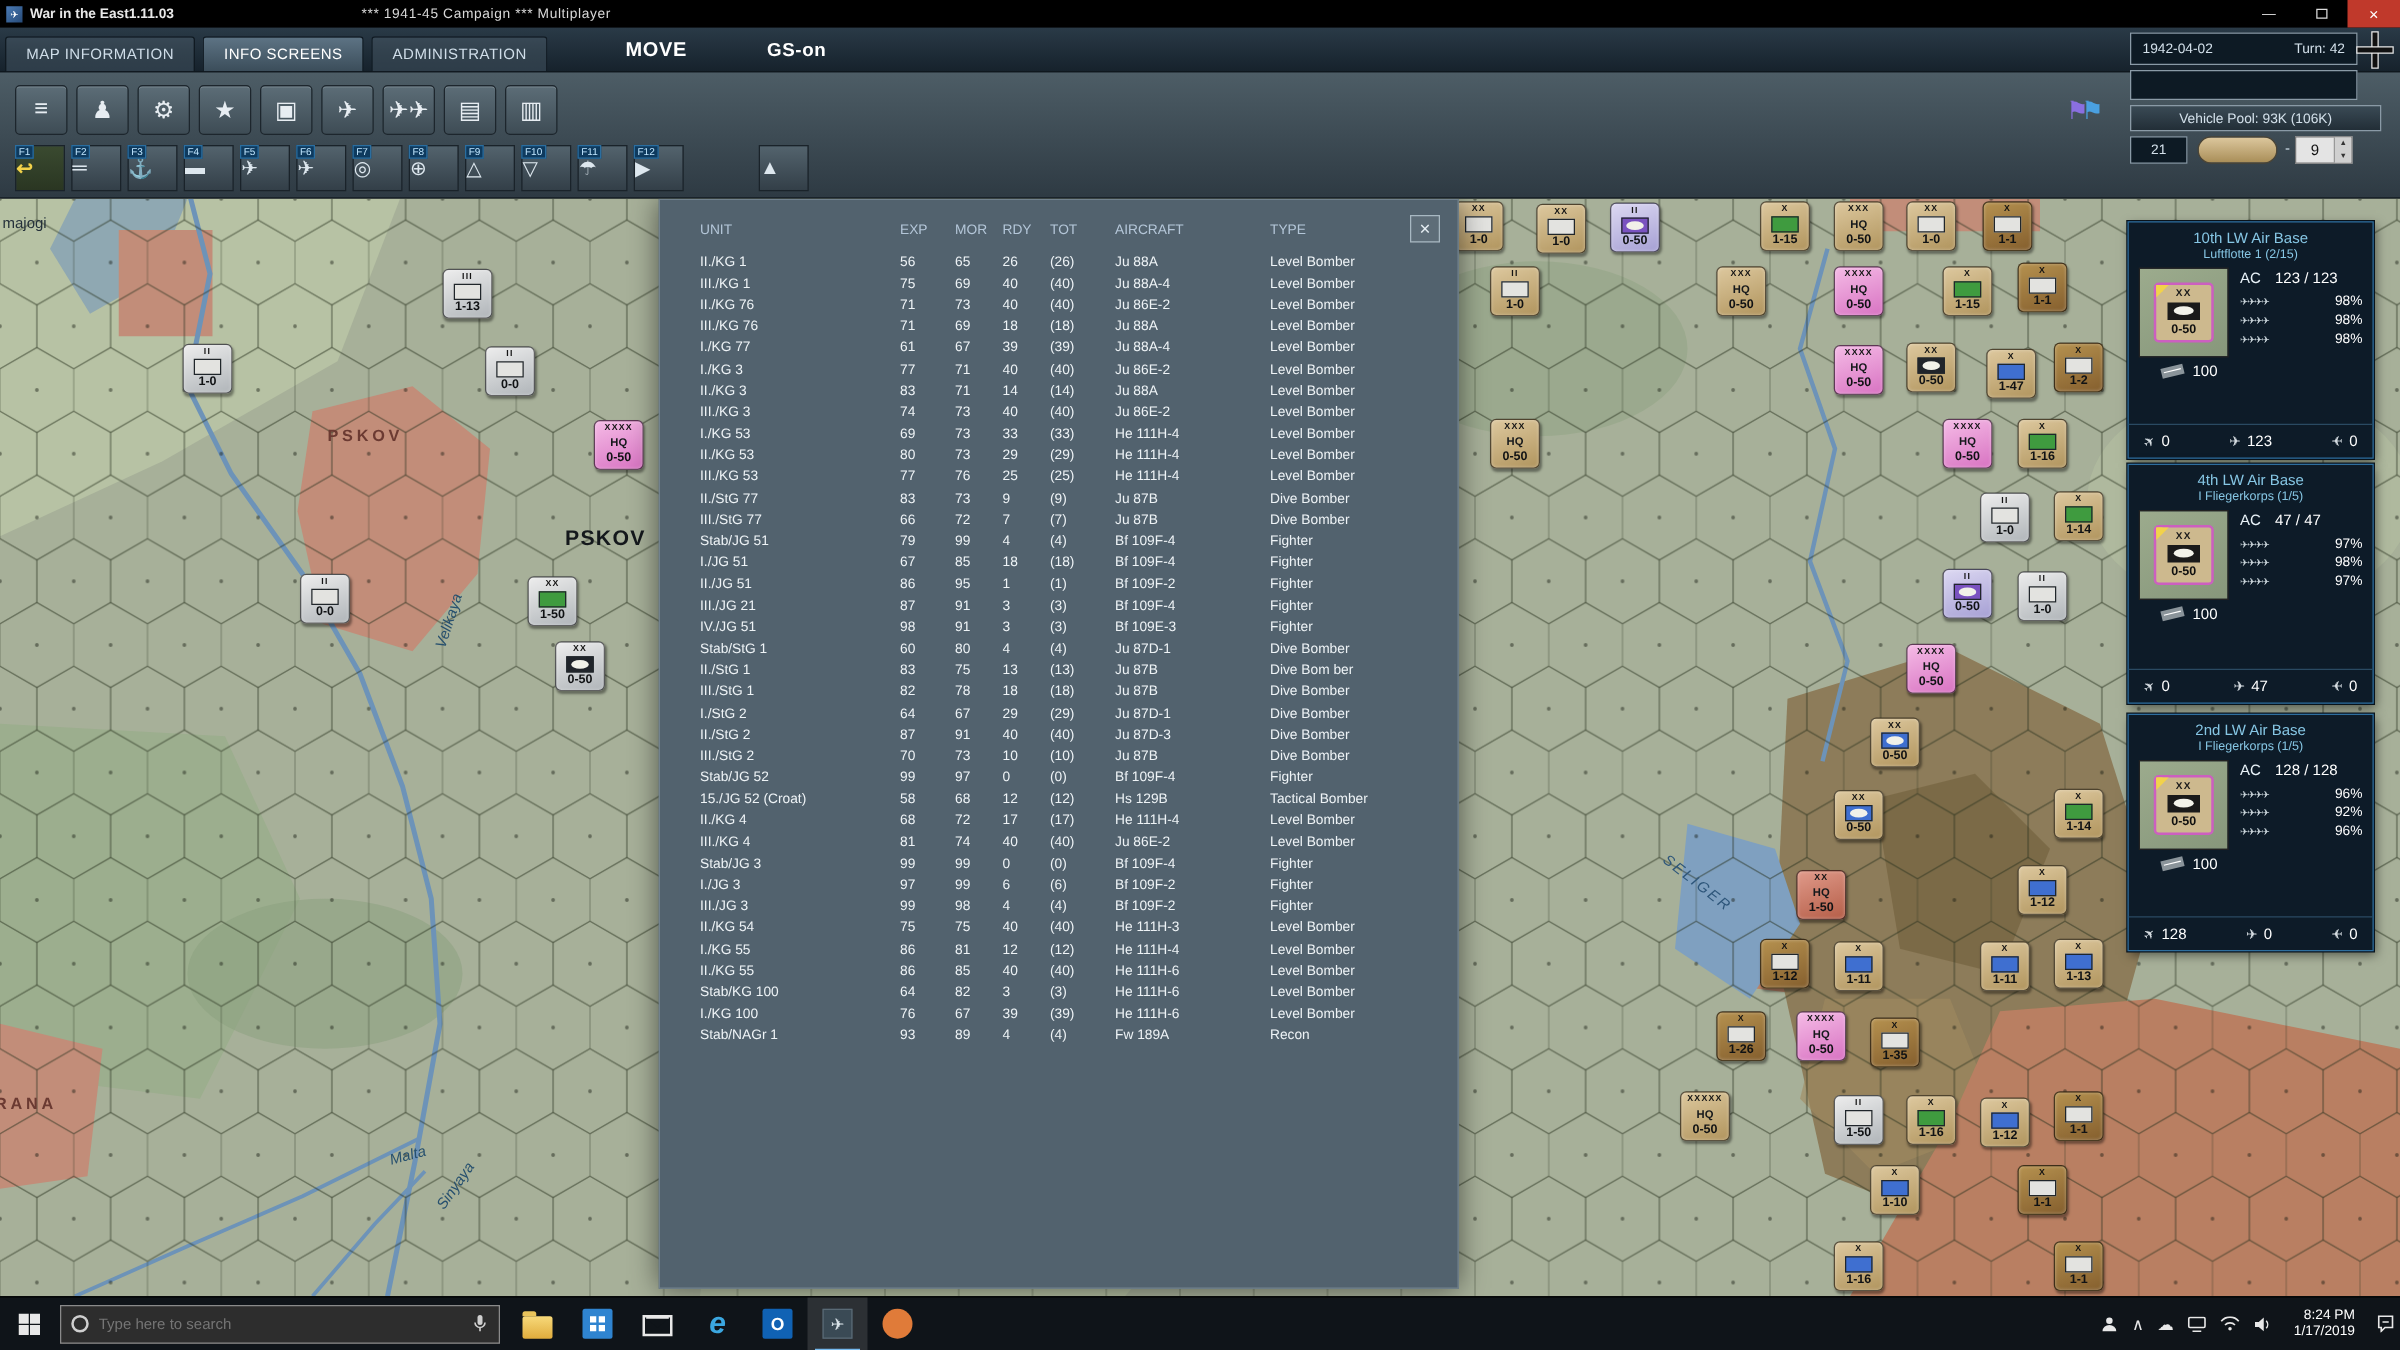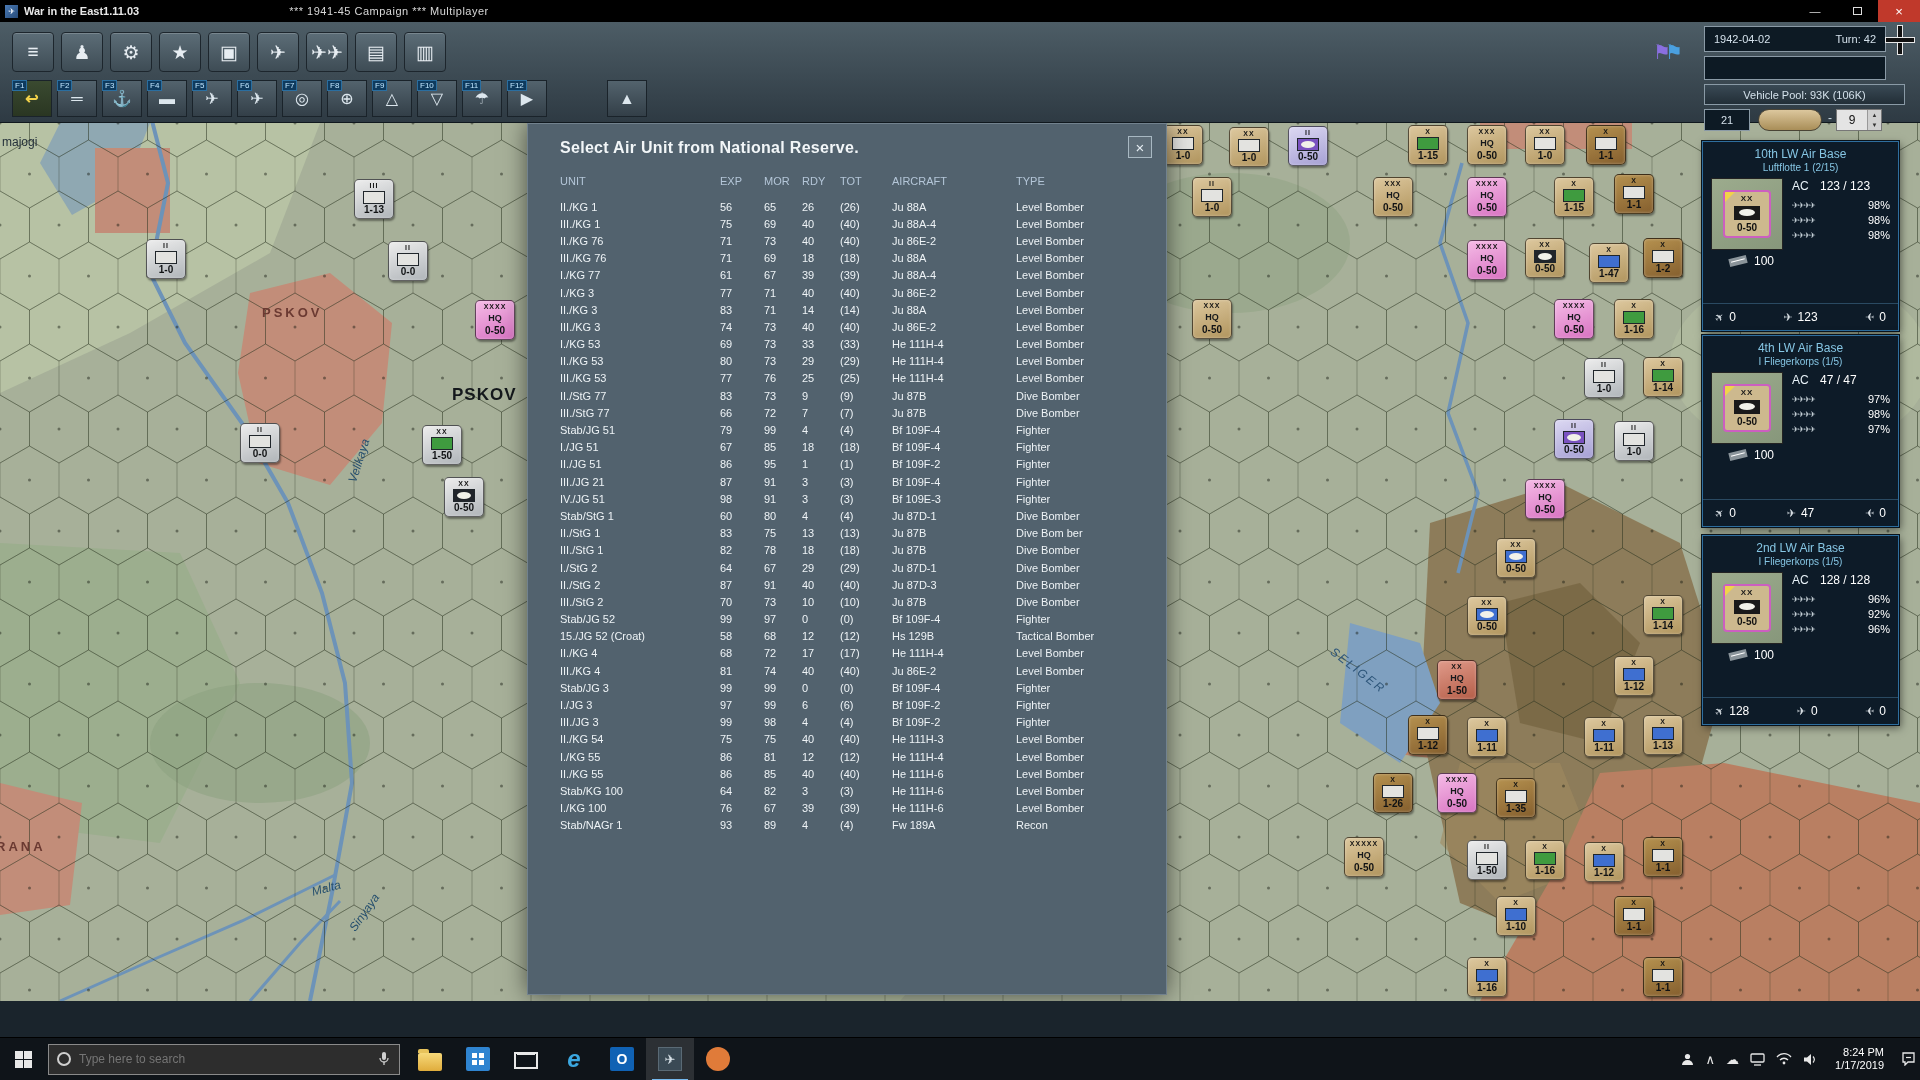--- a/index.html
+++ b/index.html
@@ -31,21 +31,21 @@
   .mode-item.small { margin-left:40px; font-size:15px; }
 
   
   .toolbar { height:101px; background:linear-gradient(#4d5d66,#2e3a43); position:relative;
              border-bottom:1px solid #10181e; }
   .tb-row1 { position:absolute; left:12px; top:10px; display:flex; gap:7px; }
   .tb-icon { width:42px; height:40px; display:flex; align-items:center; justify-content:center;
              font-size:19px; color:#e7edf2; background:linear-gradient(#5c6d77,#3e4c55);
              border:1px solid #1d262d; border-radius:4px; box-shadow:inset 0 1px 0 rgba(255,255,255,.18); }
   .tb-row2 { position:absolute; left:12px; top:58px; display:flex; gap:5px; }
-  .fkey { position:relative; width:40px; height:37px; display:flex; align-items:center; justify-content:center;
+  .fkey { position:relative; width:40px; height:37px; display:flex; align-items:center; 
           background:linear-gradient(#53636d,#333f48); border:1px solid #1a232a; color:#dde7ee; font-size:16px; }
   .fkey .flabel { position:absolute; top:-1px; left:-1px; font-size:8px; line-height:9px; padding:0 2px;
                   color:#bfe6ff; background:#0e3a5e; border:1px solid #2a6ea0; }
   .fkey.active { background:linear-gradient(#3a4a30,#2a3622); }
   .fkey.active .fglyph { color:#f2d24a; font-weight:bold; }
   .fkey.standalone { margin-left:55px; }
   .flags-btn { position:absolute; left:1645px; top:10px; width:46px; height:40px; display:flex;
                align-items:center; justify-content:center; font-size:20px; }
   .flags-btn .f1 { color:#8a6fe0; } .flags-btn .f2 { color:#4aa0e0; margin-left:-6px; }
 
@@ -211,20 +211,27 @@
     <span class="tb-session" data-name="session-info">***  1941-45 Campaign  ***  Multiplayer</span>
     <div class="win-btns">
       <div class="win-btn" data-name="minimize-button">—</div>
       <div class="win-btn" data-name="maximize-button">
           <span class="maxbox"></span>
         </div>
       <div class="win-btn win-close" data-name="close-window-button">×</div>
     </div>
   </div>
 
+  <div class="menubar" data-name="menu-bar">
+    <div class="menu-tab" data-name="tab-map-information">MAP INFORMATION</div>
+    <div class="menu-tab active" data-name="tab-info-screens">INFO SCREENS</div>
+    <div class="menu-tab" data-name="tab-administration">ADMINISTRATION</div>
+    <div class="mode-item" data-name="mode-move">MOVE</div>
+    <div class="mode-item small" data-name="mode-gs-toggle">GS-on</div>
+  </div>
 
   <div class="toolbar" data-name="toolbar">
     <div class="tb-row1" data-name="toolbar-main-icons">
         <div class="tb-icon" data-name="map-modes-icon">≡</div>
         <div class="tb-icon" data-name="units-icon">♟</div>
         <div class="tb-icon" data-name="settings-icon">⚙</div>
         <div class="tb-icon" data-name="preferences-icon">★</div>
         <div class="tb-icon" data-name="hex-select-icon">▣</div>
         <div class="tb-icon" data-name="aircraft-icon">✈</div>
         <div class="tb-icon" data-name="air-groups-icon">✈✈</div>
@@ -779,21 +786,20 @@
             <span data-name="bombers-count">0</span>
           </span>
         <span class="pstat">
             <span class="pi rev" data-name="utility-stat-icon">✈</span>
             <span data-name="utility-count">0</span>
           </span>
       </div>
     </div>
 
     <div class="dialog" data-name="air-unit-select-dialog">
-      <div class="dialog-title" data-name="dialog-title">Select Air Unit from National Reserve.</div>
       <div class="dialog-close" data-name="close-icon">×</div>
       <div class="air-table" data-name="air-unit-table">
         <div class="air-row header" data-name="air-table-header">
             <div class="cell c0" data-name="column-header">UNIT</div>
             <div class="cell c1" data-name="column-header">EXP</div>
             <div class="cell c2" data-name="column-header">MOR</div>
             <div class="cell c3" data-name="column-header">RDY</div>
             <div class="cell c4" data-name="column-header">TOT</div>
             <div class="cell c5" data-name="column-header">AIRCRAFT</div>
             <div class="cell c6" data-name="column-header">TYPE</div>

